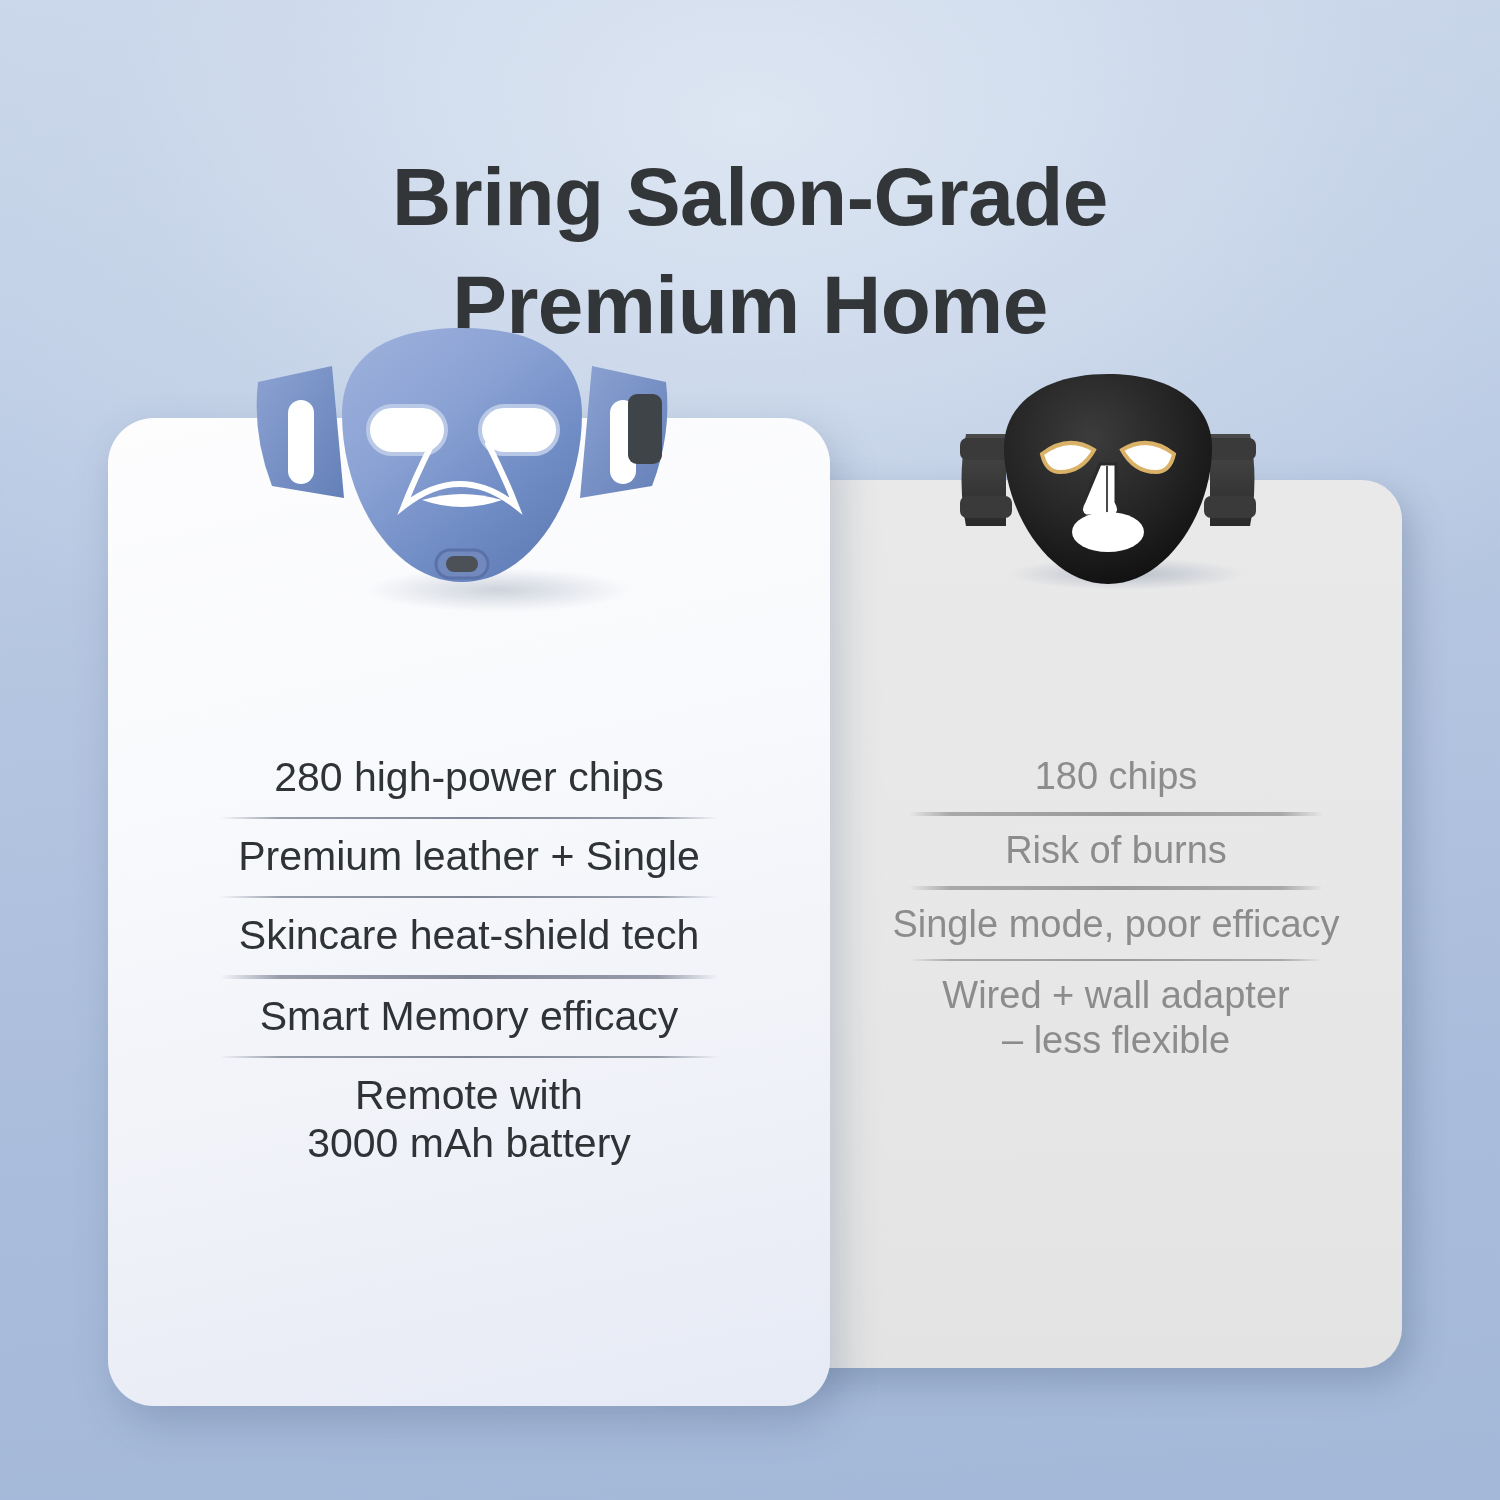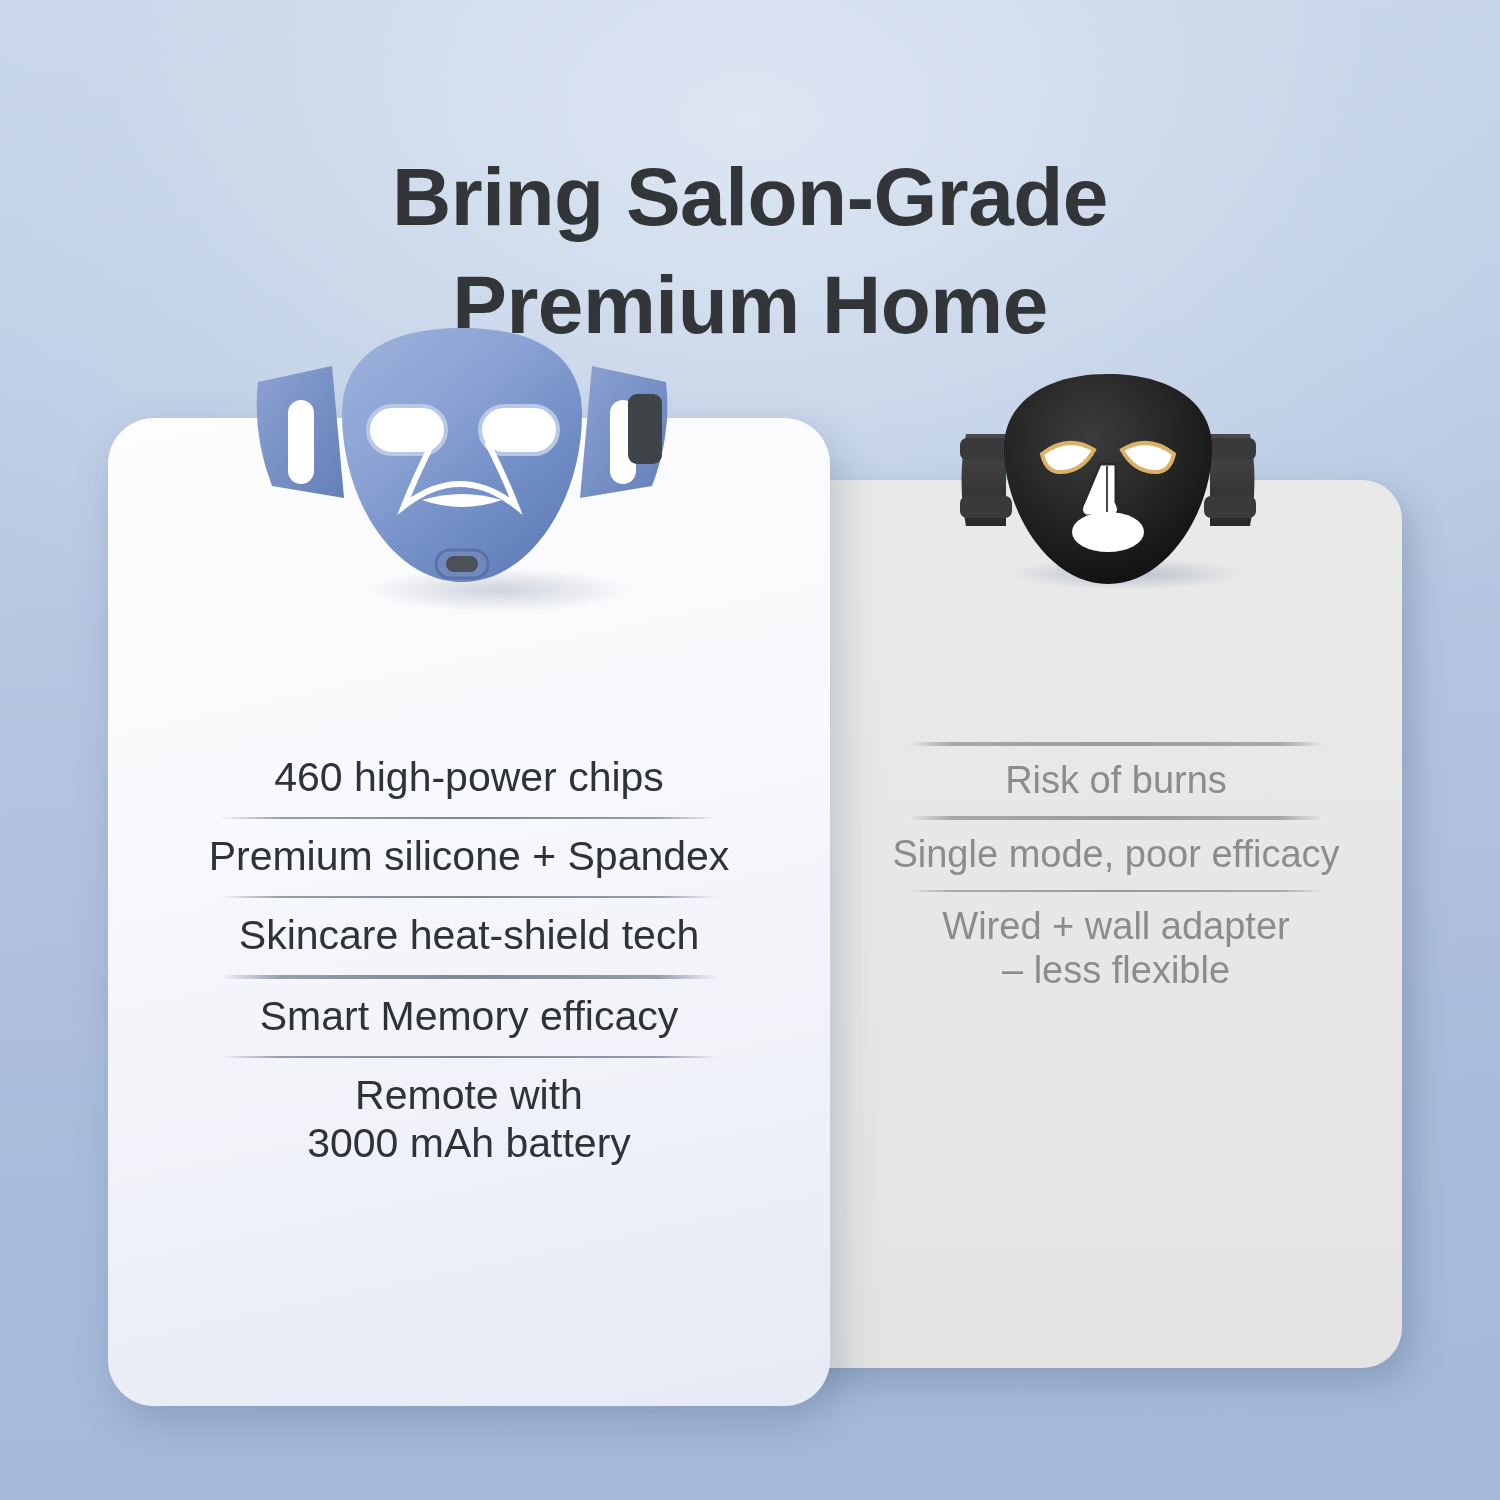--- a/index.html
+++ b/index.html
@@ -162,35 +162,36 @@
 
   <h1 class="headline">Bring Salon-Grade
 Premium Home</h1>
 
   <div class="card card-others"></div>
 
   <div class="card card-ours"></div>
 
 
   <div class="feature-list list-others">
+    <div class="feature-item">180 chips</div>
     <hr class="divider">
     <hr class="divider">
     <div class="feature-item">Risk of burns</div>
     <hr class="divider">
     <hr class="divider">
     <div class="feature-item">Single mode, poor efficacy</div>
     <hr class="divider">
     <div class="feature-item">Wired + wall adapter
 – less flexible</div>
   </div>
 
   <div class="feature-list list-ours">
-    <div class="feature-item">460 high-power chips</div>
-    <hr class="divider">
-    <div class="feature-item">Premium silicone + Spandex</div>
+    <div class="feature-item">280 high-power chips</div>
+    <hr class="divider">
+    <div class="feature-item">Premium leather + Single</div>
     <hr class="divider">
     <div class="feature-item">Skincare heat-shield tech</div>
     <hr class="divider">
     <hr class="divider">
     <div class="feature-item">Smart Memory efficacy</div>
     <hr class="divider">
     <div class="feature-item">Remote with
 3000 mAh battery</div>
   </div>
 

